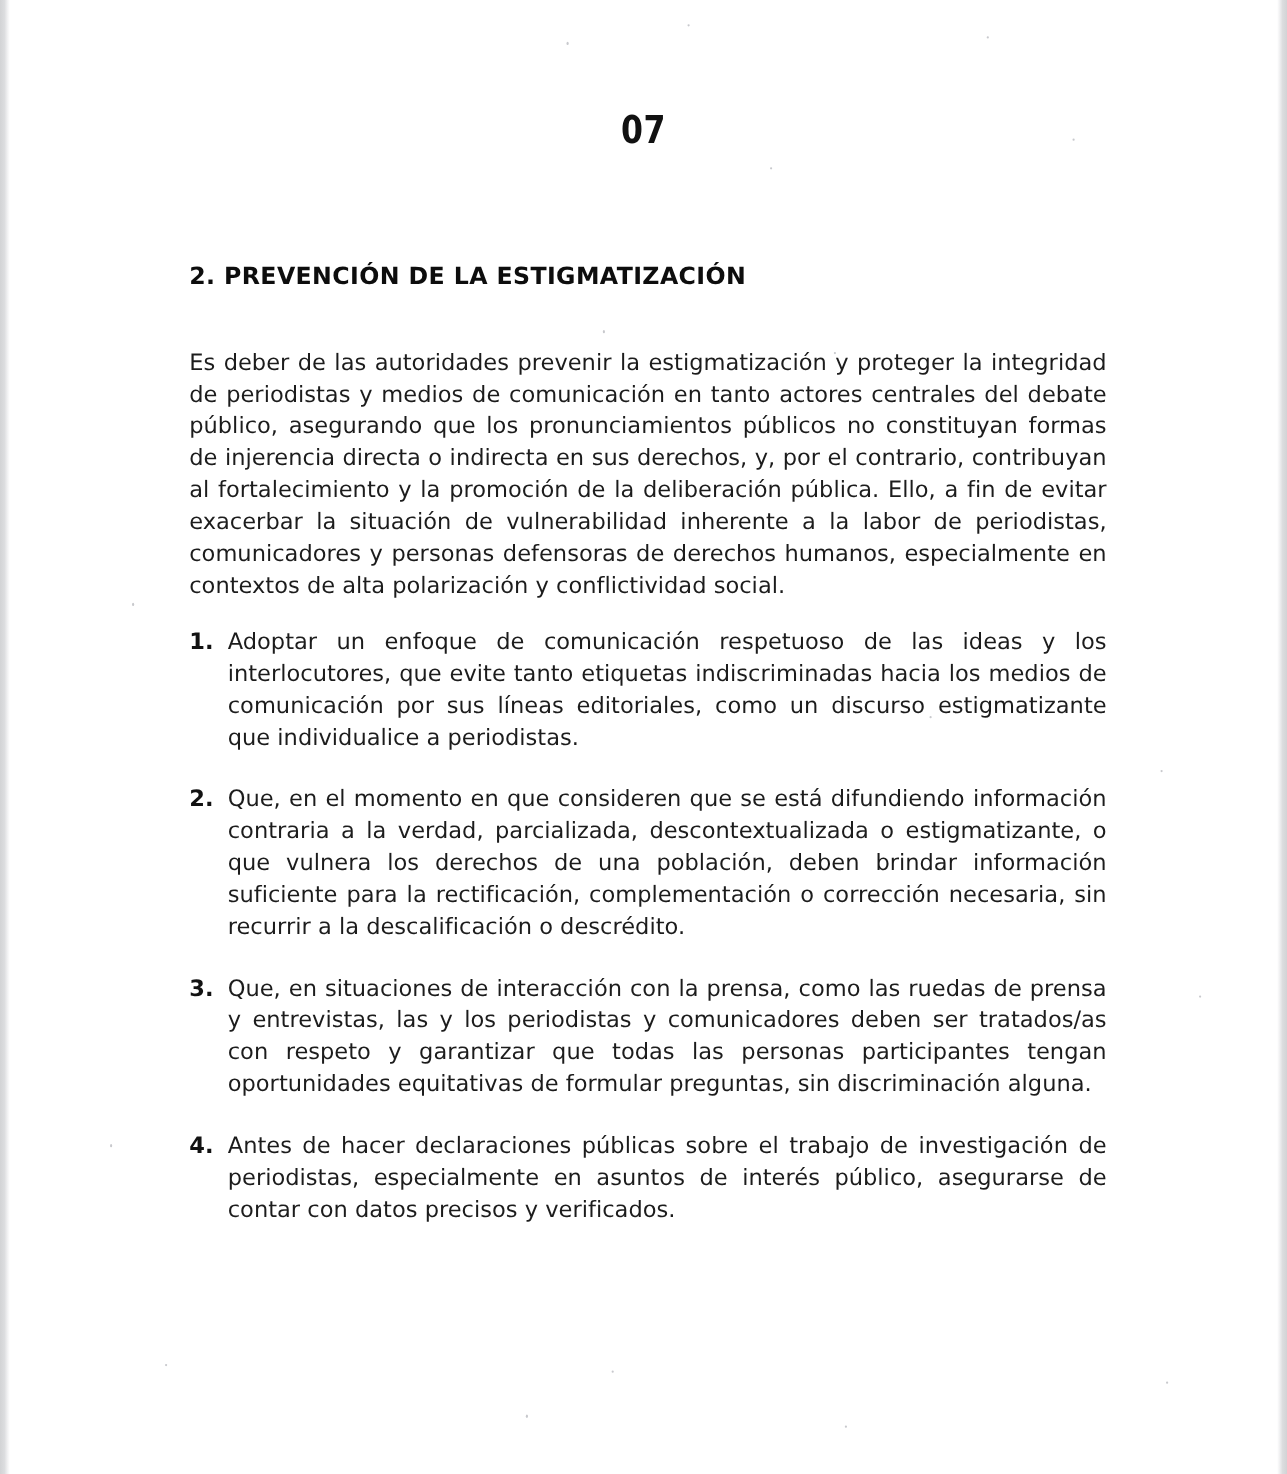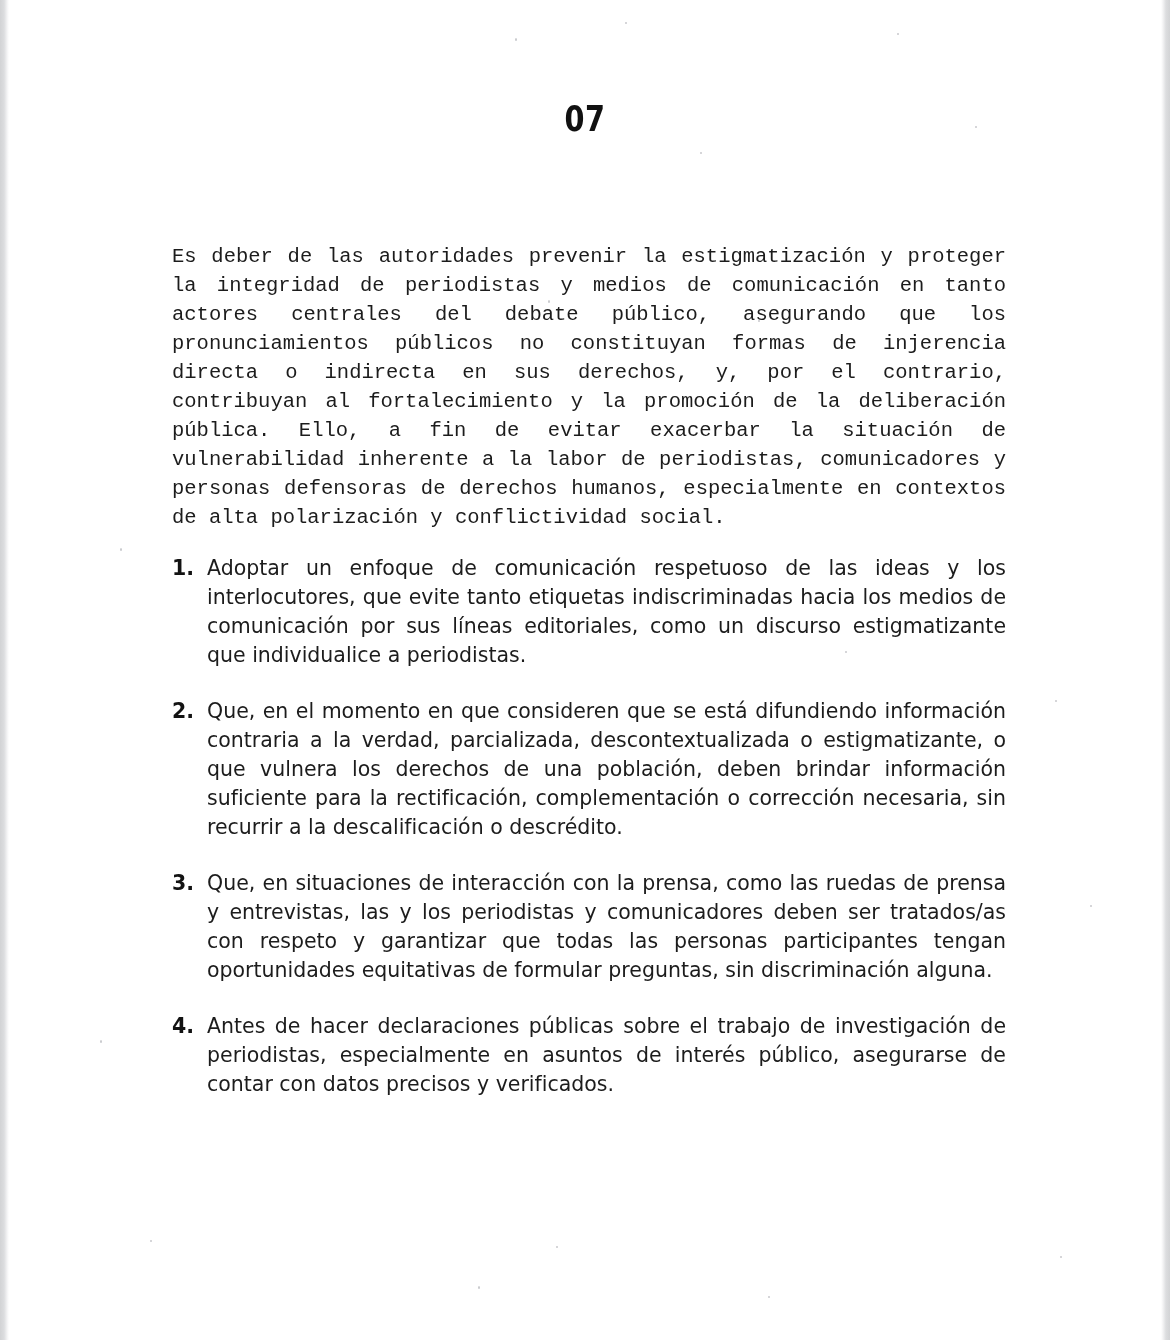--- a/index.html
+++ b/index.html
@@ -82,21 +82,20 @@
     font-size: 21.5px;
     font-weight: 700;
     letter-spacing: 0.35px;
     line-height: 28px;
     color: #0d0d0d;
     text-align: left;
   }
 
   .body-block {
     padding-top: 49px;
-    font-family: Liberation Mono, monospace;
   }
 
   .lead-line {
     padding-top: 26px;
   }
 
   ol.numbered-list {
     margin: 0;
     padding: 22px 0 0 0;
     list-style: none;
@@ -136,20 +135,21 @@
 <div class="page">
 
   <div class="scan-edge left"></div>
   <div class="scan-edge right"></div>
 
   <div class="page-number">07</div>
 
   <div class="content">
 
 
+    <h2 class="section-heading">2. PREVENCIÓN DE LA ESTIGMATIZACIÓN</h2>
 
     <p class="body-block">Es deber de las autoridades prevenir la estigmatización y proteger la integridad de periodistas y medios de comunicación en tanto actores centrales del debate público, asegurando que los pronunciamientos públicos no constituyan formas de injerencia directa o indirecta en sus derechos, y, por el contrario, contribuyan al fortalecimiento y la promoción de la deliberación pública. Ello, a fin de evitar exacerbar la situación de vulnerabilidad inherente a la labor de periodistas, comunicadores y personas defensoras de derechos humanos, especialmente en contextos de alta polarización y conflictividad social.</p>
 
 
     <ol class="numbered-list">
       <li>
         <span class="list-marker">1.</span>
         <span class="list-text" style="display:block;">Adoptar un enfoque de comunicación respetuoso de las ideas y los interlocutores, que evite tanto etiquetas indiscriminadas hacia los medios de comunicación por sus líneas editoriales, como un discurso estigmatizante que individualice a periodistas.</span>
       </li>
       <li>

